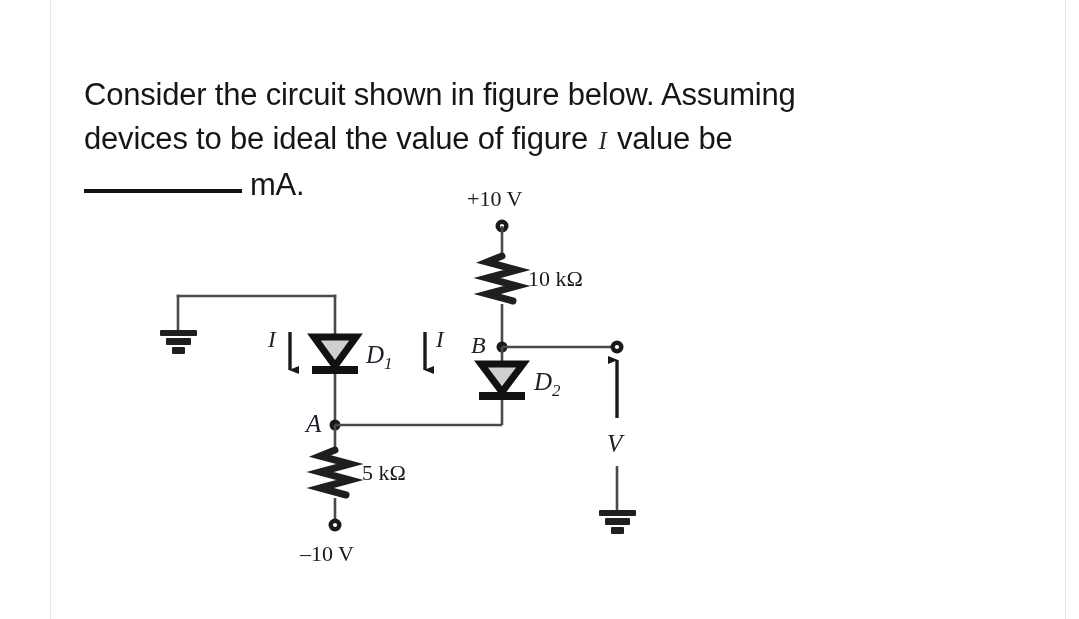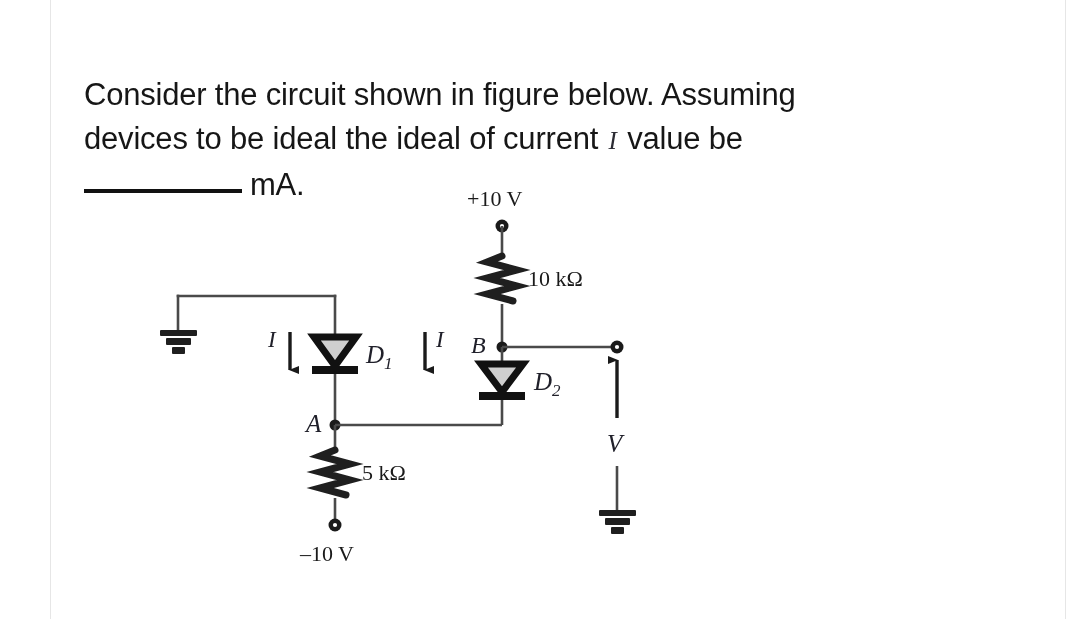--- a/index.html
+++ b/index.html
@@ -78,21 +78,21 @@
   }
 </style>
 </head>
 <body>
 
 <div class="page-rule left"></div>
 <div class="page-rule right"></div>
 
 <div class="question">
   <span>Consider the circuit shown in figure below. Assuming</span><br>
-  <span>devices to be ideal the ideal of current</span>
+  <span>devices to be ideal the value of figure</span>
   <span class="var-i">I</span>
   <span>value be</span><br>
   <span class="blank-line"></span><span>mA.</span>
 </div>
 
 <div class="figure">
 <svg width="580" height="400" viewBox="0 0 580 400" xmlns="http://www.w3.org/2000/svg">
 
   <defs>
 

